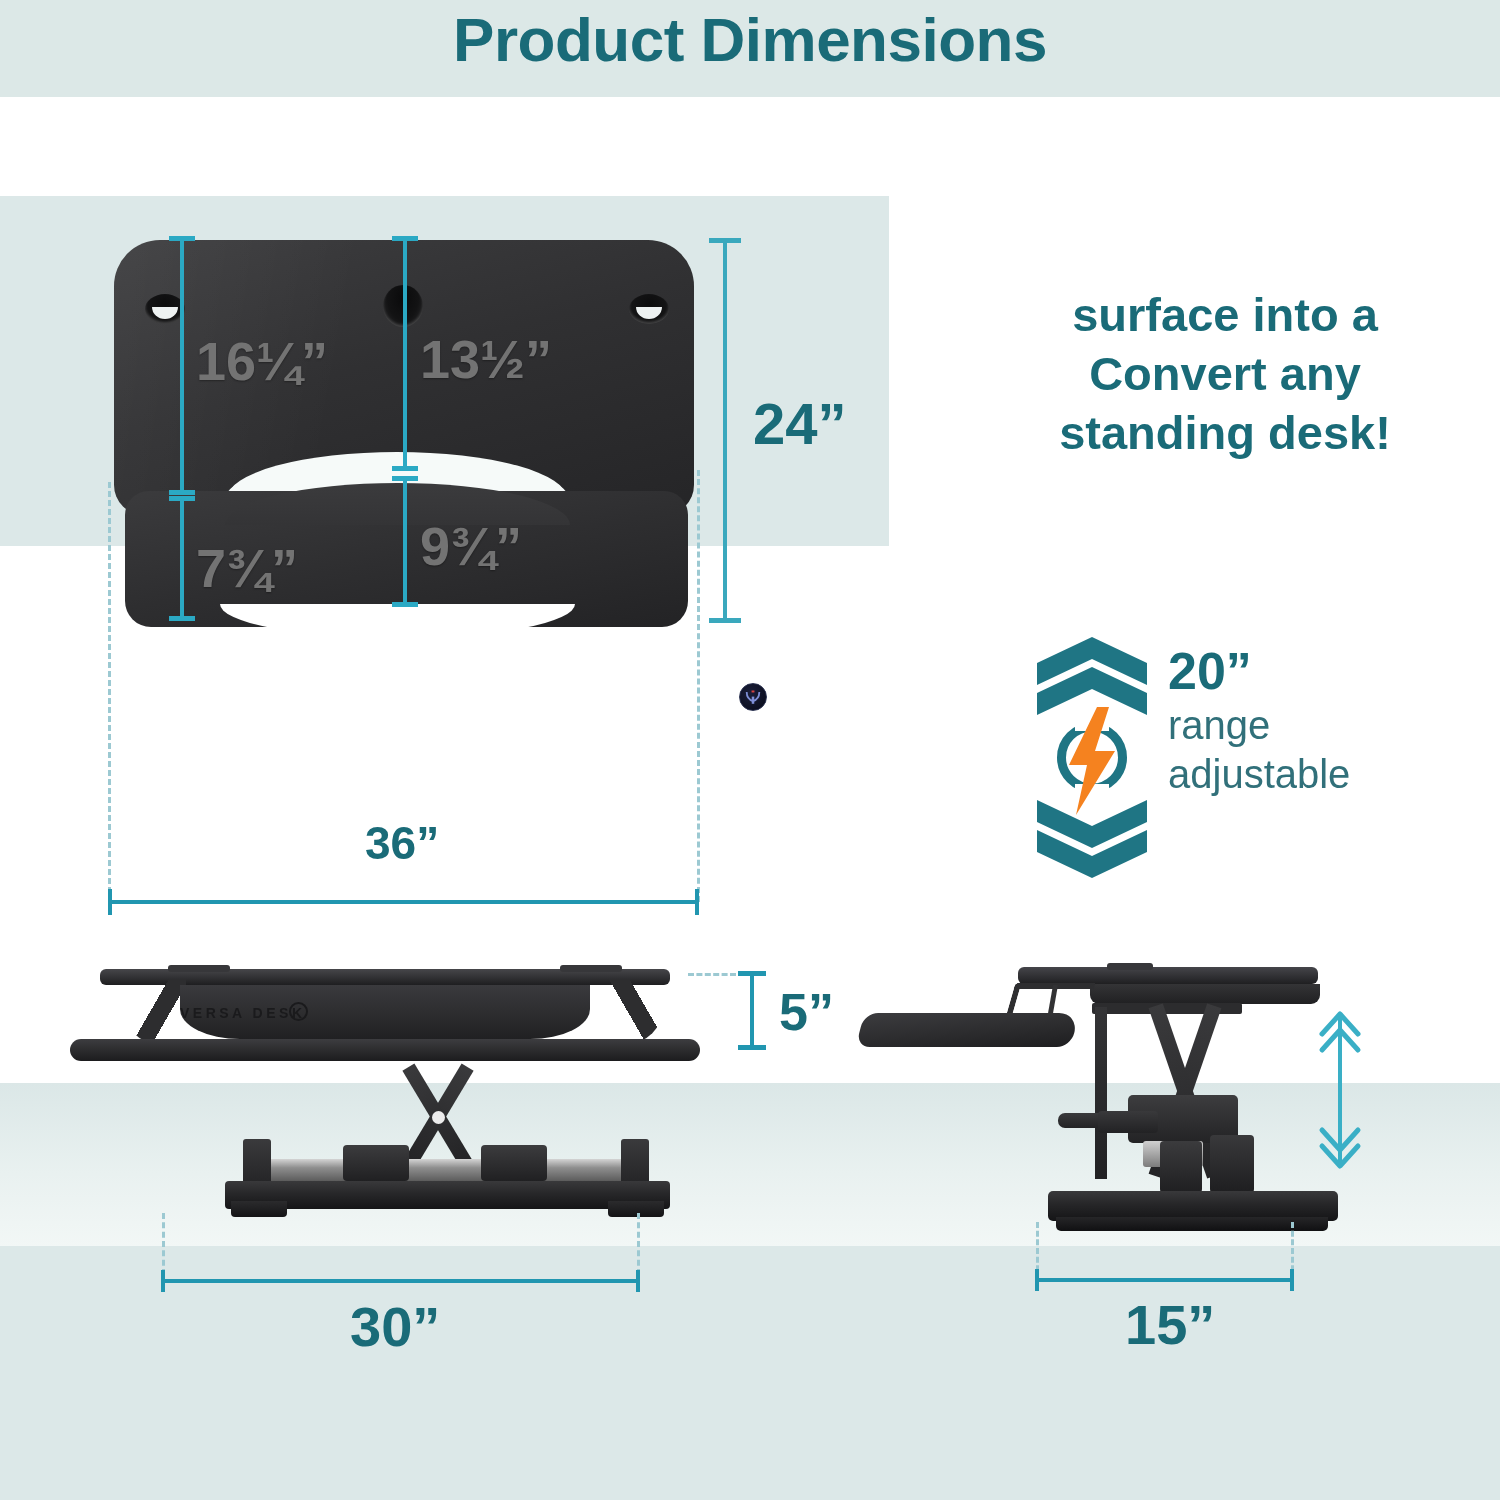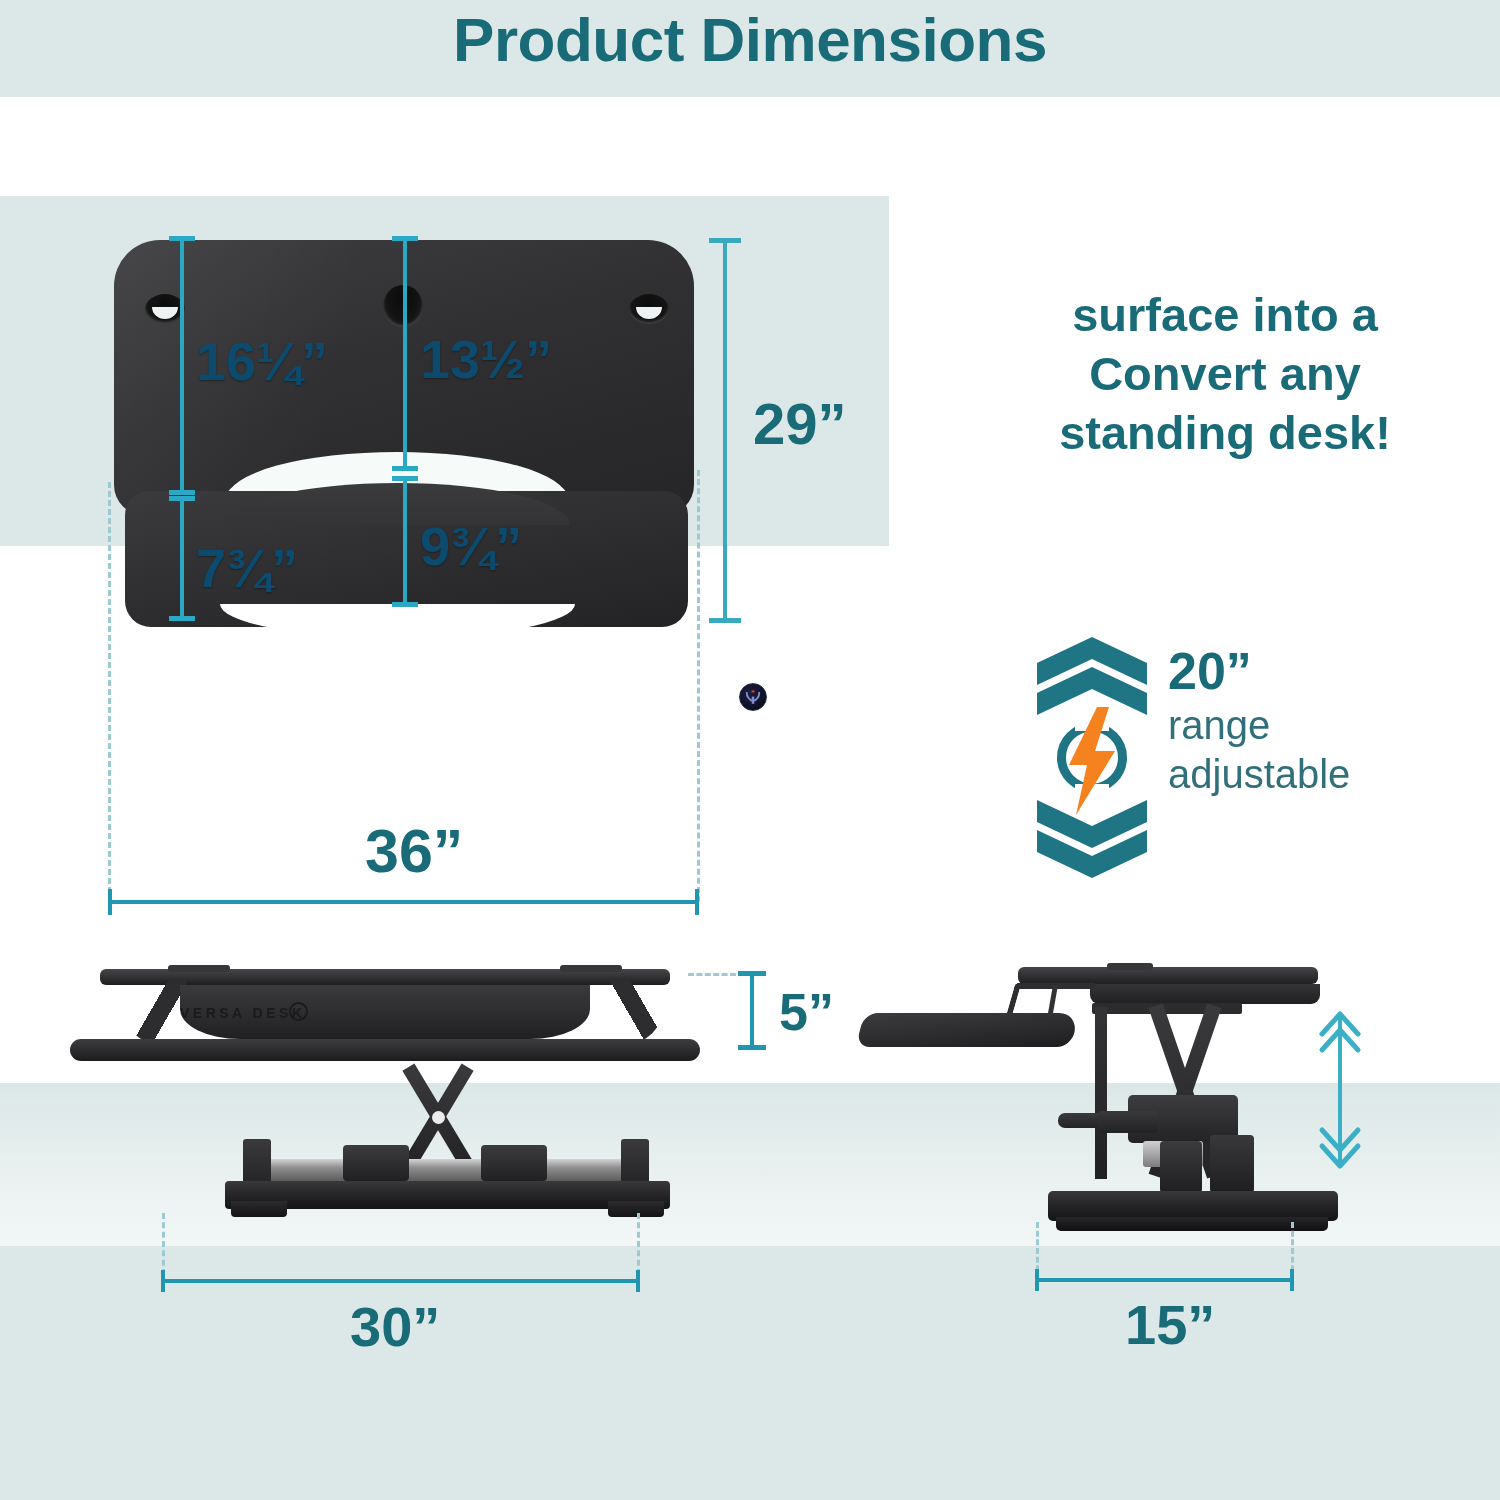--- a/index.html
+++ b/index.html
@@ -59,21 +59,21 @@
   }
   .dash-h{
     position:absolute; height:0; border-top:3px dashed #9cc9d2;
   }
   .dim-label{
     position:absolute; color:#1a6b78; font-weight:bold;
     font-family:"Liberation Sans", sans-serif;
     white-space:nowrap;
   }
   .white-dim{
-    position:absolute; color:#0c4a6e; font-weight:bold;
+    position:absolute; color:#737373; font-weight:bold;
     font-family:"Liberation Sans", sans-serif;
     white-space:nowrap;
     text-shadow:0 1px 2px rgba(0,0,0,.35);
   }
 
   
   .topview{ position:absolute; left:105px; top:228px; width:600px; height:410px; }
   .top-slab{
     position:absolute; left:9px; top:12px; width:580px; height:275px;
     background:linear-gradient(165deg,#3d3d3f 0%,#303032 45%,#252527 100%);
@@ -386,28 +386,28 @@
   <div class="white-dim" style="left:196px; top:537px; font-size:54px;">7¾”</div>
 
   <div class="cap-h" style="left:392px; top:476px; width:26px;"></div>
   <div class="vline" style="left:403px; top:476px; height:130px;"></div>
   <div class="cap-h" style="left:392px; top:602px; width:26px;"></div>
   <div class="white-dim" style="left:420px; top:515px; font-size:54px;">9¾”</div>
 
   <div class="cap-h" style="left:709px; top:238px; width:32px; background:#3aa8bd;"></div>
   <div class="vline dark" style="left:723px; top:238px; height:384px;"></div>
   <div class="cap-h" style="left:709px; top:618px; width:32px; background:#3aa8bd;"></div>
-  <div class="dim-label" style="left:753px; top:390px; font-size:58px;">29”</div>
+  <div class="dim-label" style="left:753px; top:390px; font-size:58px;">24”</div>
 
   <div class="dash-v" style="left:108px; top:482px; height:420px;"></div>
   <div class="dash-v" style="left:697px; top:470px; height:432px;"></div>
   <div class="cap-v" style="left:108px; top:889px; height:26px;"></div>
   <div class="hline" style="left:108px; top:900px; width:591px;"></div>
   <div class="cap-v" style="left:695px; top:889px; height:26px;"></div>
-  <div class="dim-label" style="left:365px; top:816px; font-size:61px;">36”</div>
+  <div class="dim-label" style="left:365px; top:816px; font-size:46px;">36”</div>
 
   <div class="hticon">
     <svg viewBox="0 0 115 245" width="115" height="245">
 
       <path d="M2 28 L57 2 L112 28 L112 50 L57 24 L2 50 Z" fill="#1f7584"></path>
       <path d="M2 58 L57 32 L112 58 L112 80 L57 54 L2 80 Z" fill="#1f7584"></path>
 
       <path d="M2 165 L57 191 L112 165 L112 187 L57 213 L2 187 Z" fill="#1f7584"></path>
       <path d="M2 195 L57 221 L112 195 L112 217 L57 243 L2 217 Z" fill="#1f7584"></path>
 

